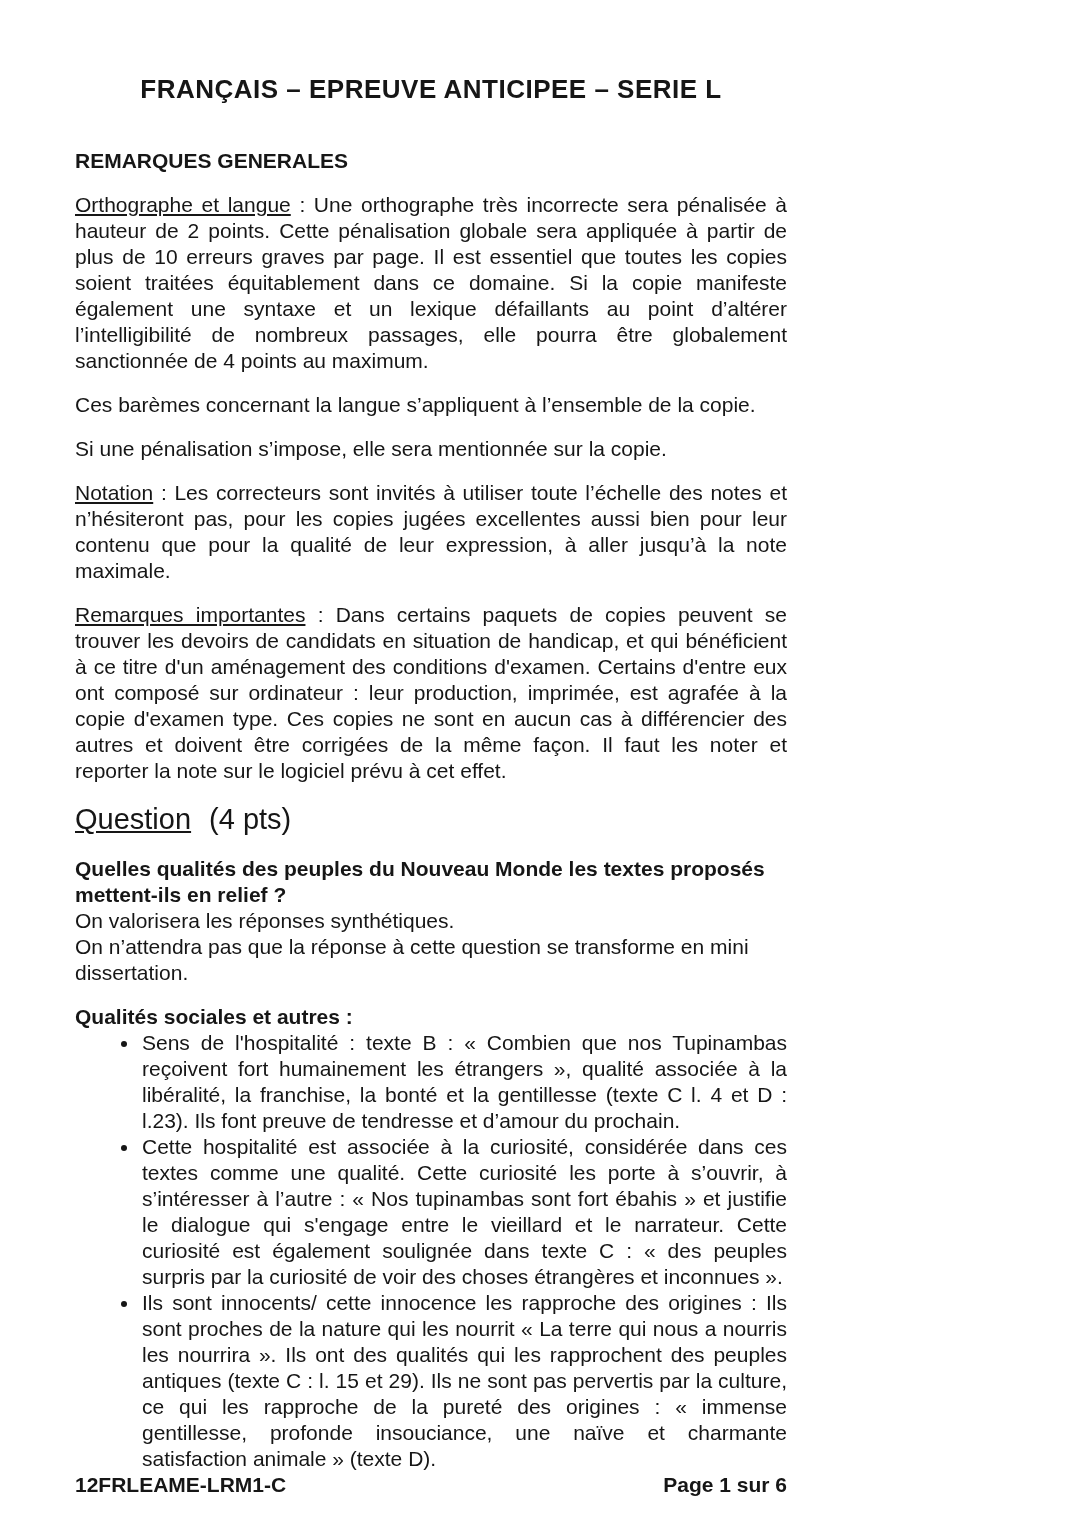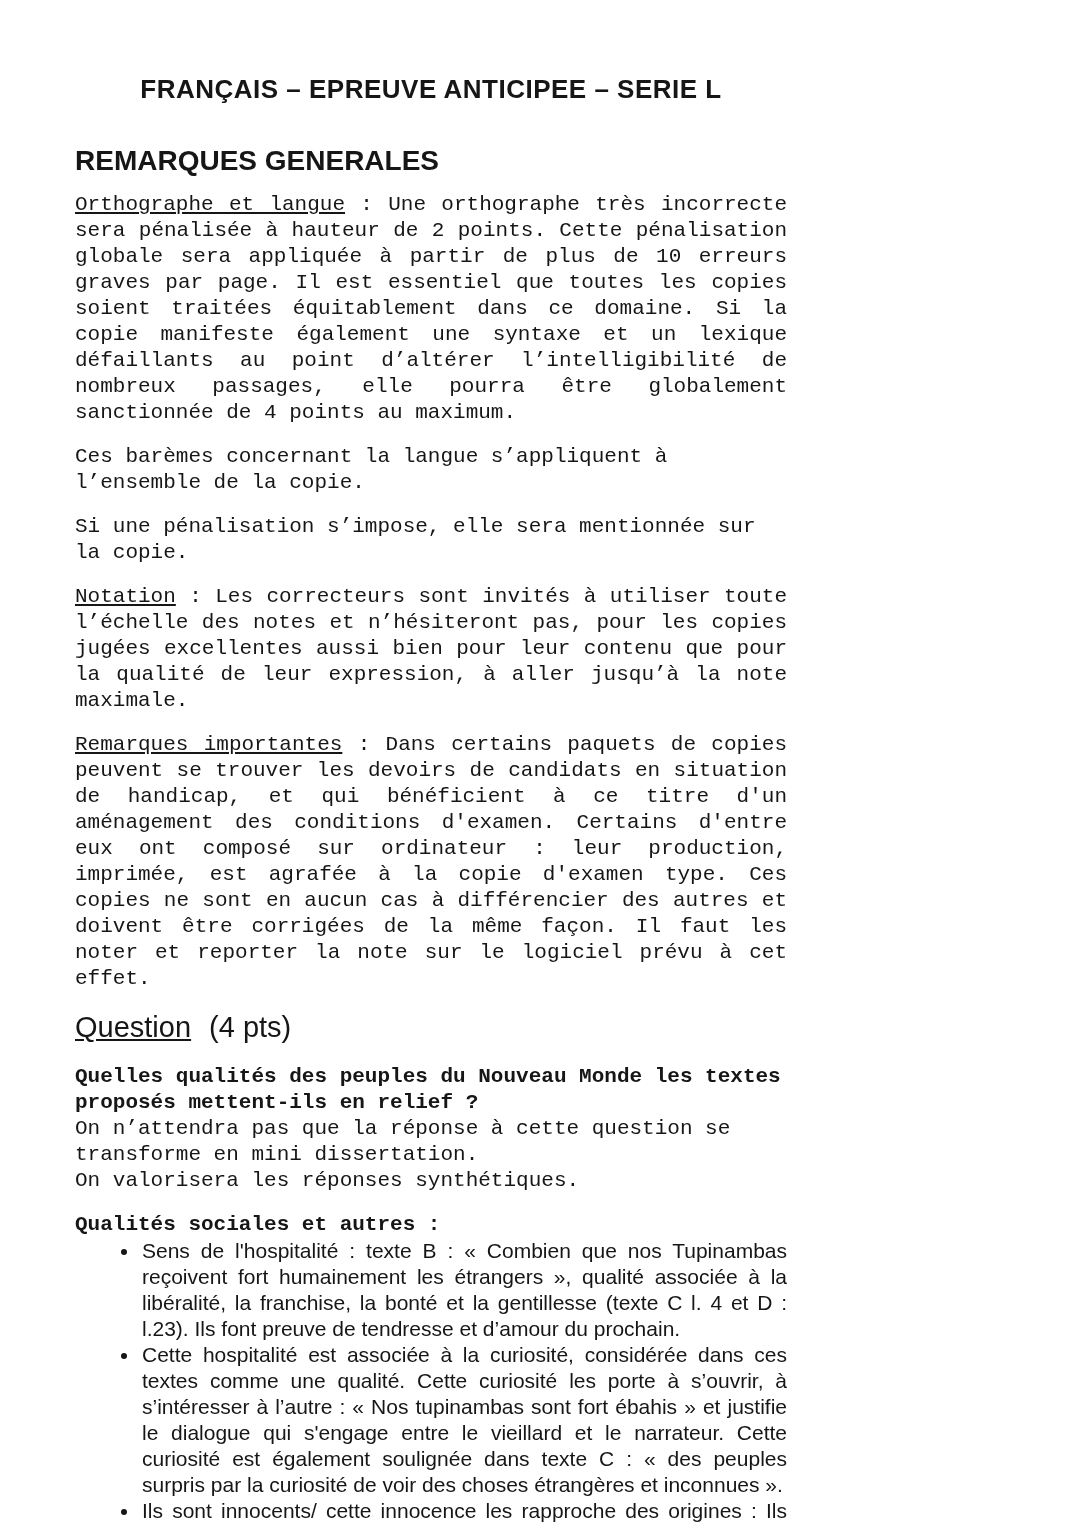--- a/index.html
+++ b/index.html
@@ -33,24 +33,24 @@
   }
   .doc-subtitle {
     font-size: 22px;
     font-weight: bold;
     border-bottom: 2px solid #161616;
     padding-bottom: 2px;
     letter-spacing: 0.3px;
   }
   .sec-heading {
     margin: 0 0 18px 0;
-    font-size: 28px;
+    font-size: 21px;
     font-weight: bold;
   }
-  p { margin: 0 0 18px 0; font-family: Liberation Mono, monospace; }
+  p { margin: 0 0 18px 0; }
   .just { text-align: justify; }
   .u-lead {
     text-decoration: underline;
     text-decoration-thickness: 2px;
     text-underline-offset: 2px;
   }
   .question-heading {
     margin: 22px 0 24px 0;
     font-weight: normal;
     font-size: 29px;
@@ -99,22 +99,22 @@
 
   <p class="just"><span class="u-lead">Notation</span><span> : Les correcteurs sont invités à utiliser toute l’échelle des notes et n’hésiteront pas, pour les copies jugées excellentes aussi bien pour leur contenu que pour la qualité de leur expression, à aller jusqu’à la note maximale.</span></p>
 
   <p class="just"><span class="u-lead">Remarques importantes</span><span> : Dans certains paquets de copies peuvent se trouver les devoirs de candidats en situation de handicap, et qui bénéficient à ce titre d'un aménagement des conditions d'examen. Certains d'entre eux ont composé sur ordinateur : leur production, imprimée, est agrafée à la copie d'examen type. Ces copies ne sont en aucun cas à différencier des autres et doivent être corrigées de la même façon. Il faut les noter et reporter la note sur le logiciel prévu à cet effet.</span></p>
 
   <div class="question-heading">
     <span class="u-lead">Question</span><span class="question-points">(4 pts)</span>
   </div>
 
   <p class="prompt">Quelles qualités des peuples du Nouveau Monde les textes proposés mettent-ils en relief ?</p>
+  <p class="note">On valorisera les réponses synthétiques.</p>
   <p class="note">On n’attendra pas que la réponse à cette question se transforme en mini dissertation.</p>
-  <p class="note">On valorisera les réponses synthétiques.</p>
 
   <p class="subhead">Qualités sociales et autres :</p>
 
   <ul class="bullets">
     <li>Sens de l'hospitalité : texte B : « Combien que nos Tupinambas reçoivent fort humainement les étrangers », qualité associée à la libéralité, la franchise, la bonté et la gentillesse (texte C l. 4 et D : l.23). Ils font preuve de tendresse et d’amour du prochain.</li>
     <li>Cette hospitalité est associée à la curiosité, considérée dans ces textes comme une qualité. Cette curiosité les porte à s’ouvrir, à s’intéresser à l’autre : « Nos tupinambas sont fort ébahis » et justifie le dialogue qui s'engage entre le vieillard et le narrateur. Cette curiosité est également soulignée dans texte C : « des peuples surpris par la curiosité de voir des choses étrangères et inconnues ».</li>
     <li>Ils sont innocents/ cette innocence les rapproche des origines : Ils sont proches de la nature qui les nourrit « La terre qui nous a nourris les nourrira ». Ils ont des qualités qui les rapprochent des peuples antiques (texte C : l. 15 et 29). Ils ne sont pas pervertis par la culture, ce qui les rapproche de la pureté des origines : « immense gentillesse, profonde insouciance, une naïve et charmante satisfaction animale » (texte D).</li>
   </ul>
 
   <div class="footer">

